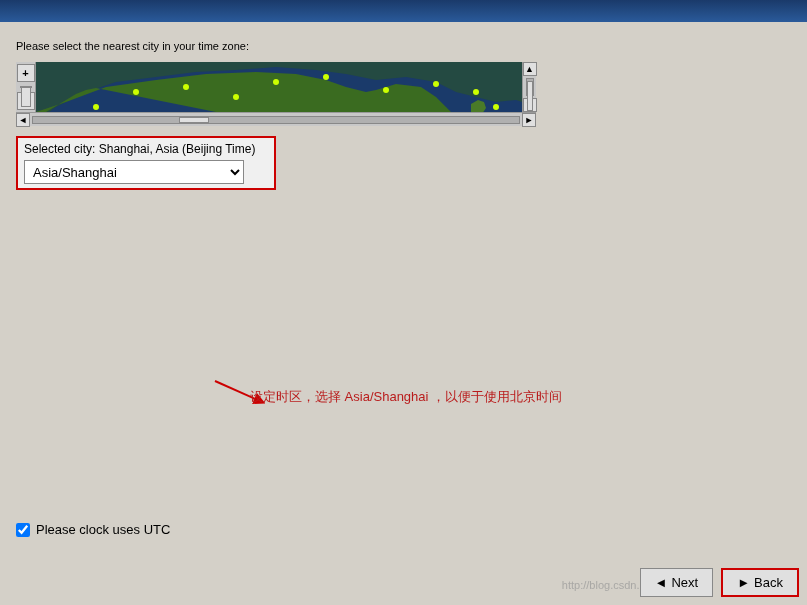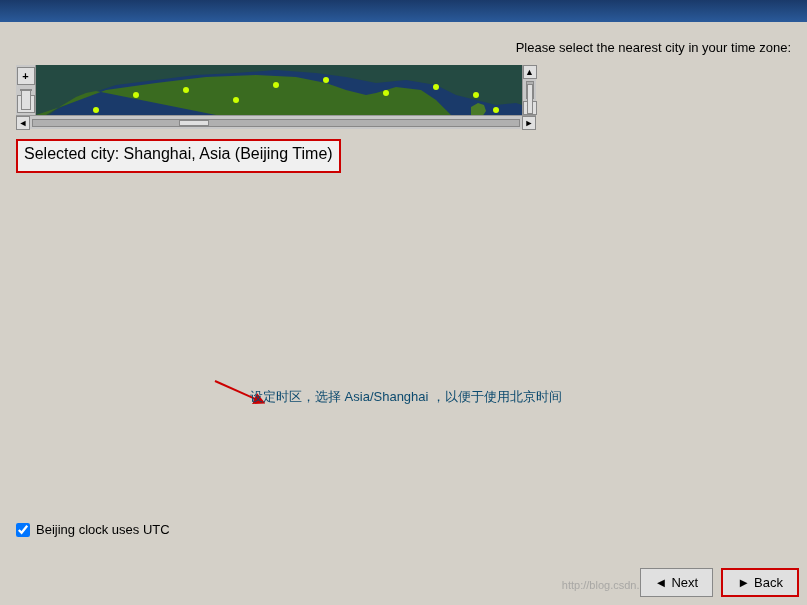--- a/index.html
+++ b/index.html
@@ -20,22 +20,21 @@
       background: linear-gradient(to bottom, #1a3a6a, #2a5a9a);
       margin-bottom: 10px;
     }
 
     .content {
       padding: 8px 16px;
     }
 
     .instruction-text {
       margin-bottom: 10px;
-      font-size: 13px;
-      text-align: right;
+      font-size: 11px;
     }
 
     .map-area {
       flex: 1;
       position: relative;
       overflow: hidden;
     }
 
     .zoom-btn {
       width: 18px;
@@ -173,36 +172,36 @@
     .selected-city-box {
       margin-top: 10px;
       border: 2px solid #cc0000;
       padding: 4px 6px;
       display: inline-block;
       background: #f0f0f0;
       min-width: 260px;
     }
 
     .selected-city-label {
-      font-size: 16px;
+      font-size: 12px;
       margin-bottom: 4px;
     }
 
     .timezone-select {
       width: 220px;
       height: 24px;
       background: white;
       border: 1px solid #888;
       font-size: 13px;
       padding: 2px 4px;
       cursor: pointer;
     }
 
     .annotation-text {
-      color: #0c4a6e;
+      color: #b91c1c;
       font-size: 13px;
       position: absolute;
       left: 250px;
       top: 388px;
     }
 
     .checkbox-row {
       position: absolute;
       left: 16px;
       bottom: 68px;
@@ -357,38 +356,44 @@
       <div class="scroll-track">
         <div class="scroll-thumb"></div>
       </div>
       <div class="scroll-btn">►</div>
     </div>
   </div>
 
   
   <div class="selected-city-box">
     <div class="selected-city-label">Selected city: Shanghai, Asia (Beijing Time)</div>
+    <select class="timezone-select">
+      <option value="Asia/Shanghai">Asia/Shanghai</option>
+      <option value="Asia/Beijing">Asia/Beijing</option>
+      <option value="Asia/Tokyo">Asia/Tokyo</option>
+      <option value="Asia/Seoul">Asia/Seoul</option>
+    </select>
   </div>
 </div>
 
 <div style="position:absolute; left:210px; top:376px;">
   <svg width="60" height="30">
     <defs>
       <marker id="arrowhead" markerWidth="6" markerHeight="6" refX="3" refY="3" orient="auto">
         <polygon points="0 0, 6 3, 0 6" fill="#cc0000"></polygon>
       </marker>
     </defs>
     <line x1="5" y1="5" x2="50" y2="25" stroke="#cc0000" stroke-width="2" marker-end="url(#arrowhead)"></line>
   </svg>
 </div>
 <div class="annotation-text">设定时区，选择 Asia/Shanghai ，以便于使用北京时间</div>
 
 <div class="checkbox-row">
   <input type="checkbox" class="utc-checkbox" checked="" style="">
-  <label>Beijing clock uses UTC</label>
+  <label>Please clock uses UTC</label>
 </div>
 
 <div class="watermark">http://blog.csdn.net/...</div>
 
 <div class="bottom-buttons">
   <button class="nav-btn" style="border:1px solid #888; background:#e0e0e0;">
     <span>◄</span>
     <span>Next</span>
   </button>
   <button class="nav-btn next-btn">

